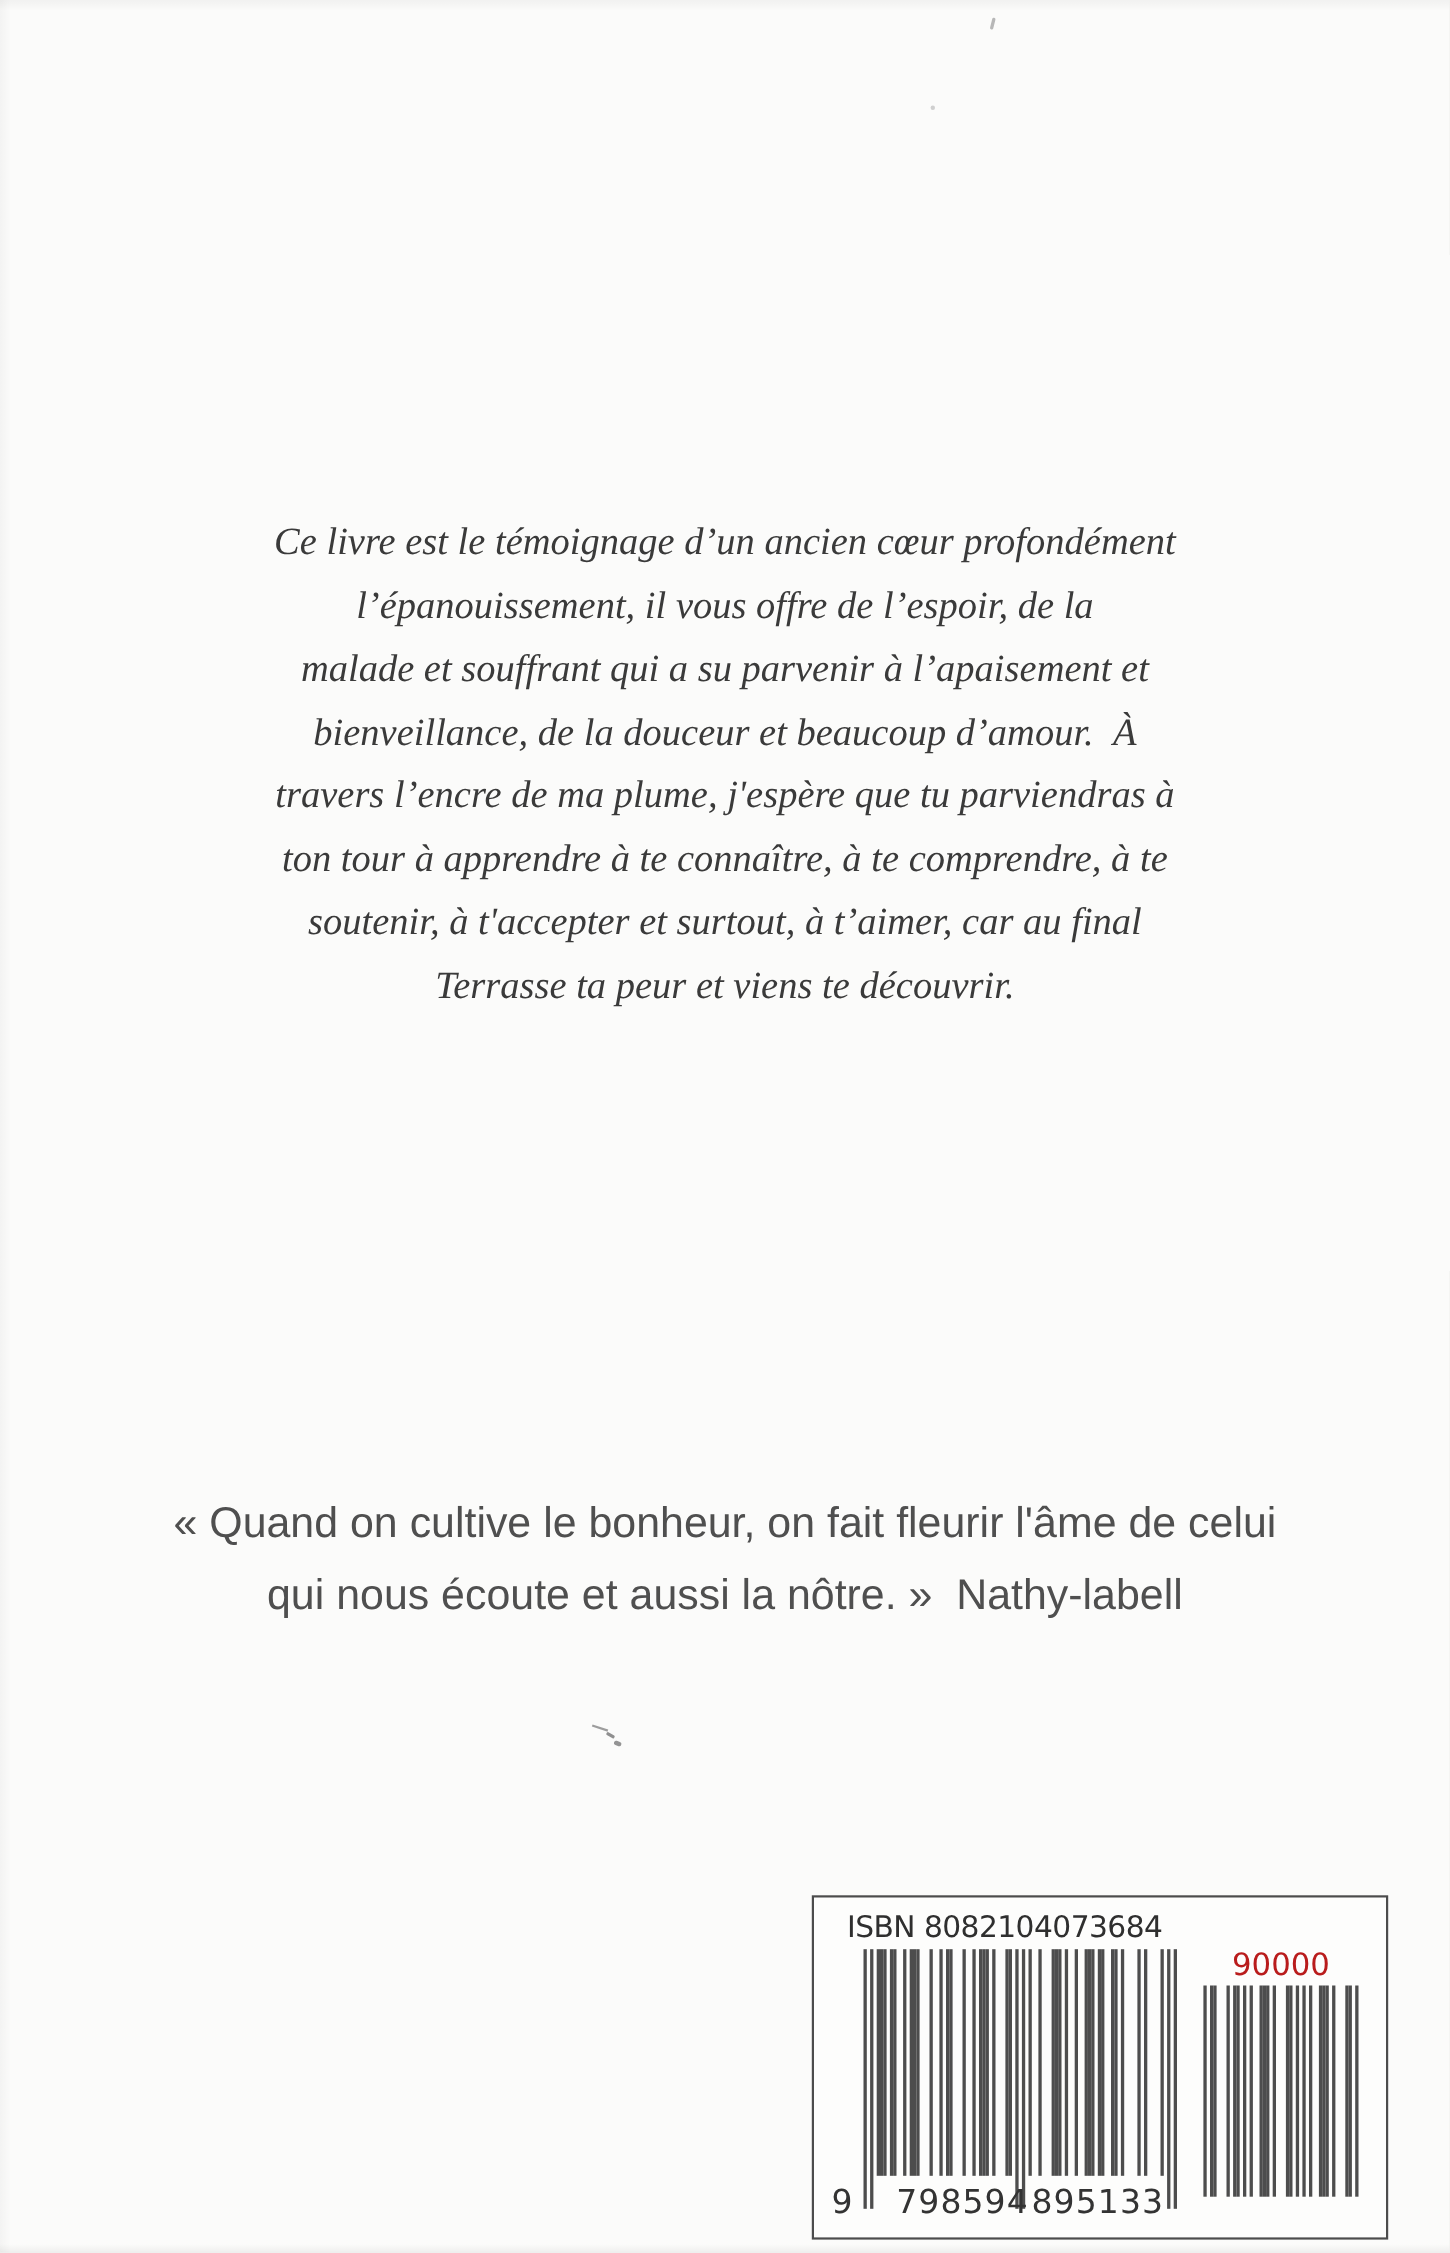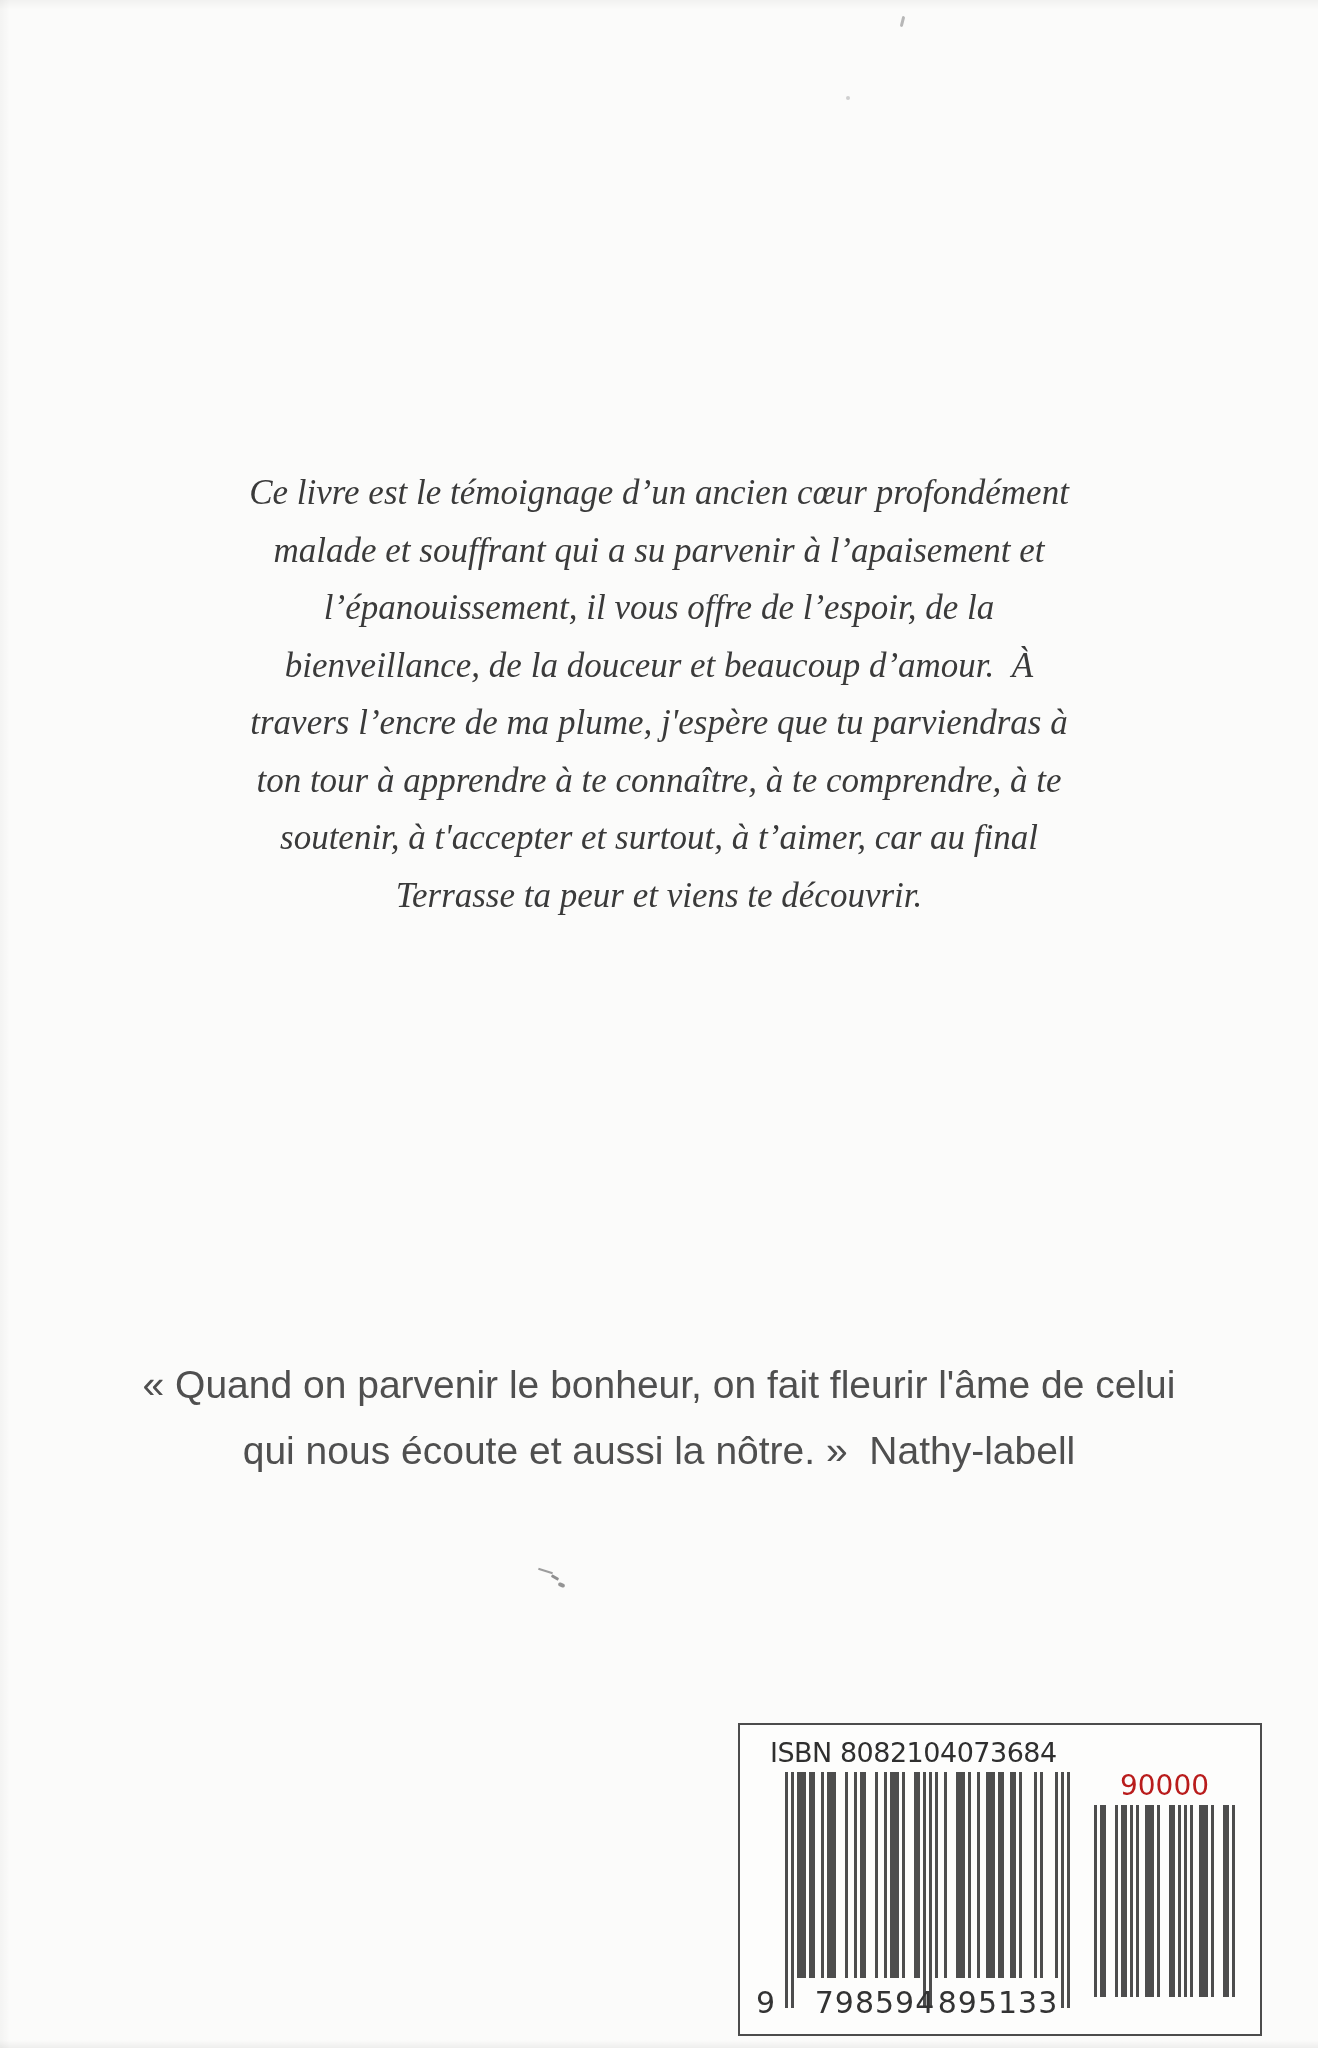--- a/index.html
+++ b/index.html
@@ -94,37 +94,37 @@
 <div class="page">
   <div class="edge-top"></div>
   <div class="edge-left"></div>
   <div class="edge-bottom"></div>
 
   <div class="speck-tick"></div>
   <div class="dot-a"></div>
 
   <div class="blurb">
     <div class="para-line">Ce livre est le témoignage d’un ancien cœur profondément</div>
+    <div class="para-line">l’épanouissement, il vous offre de l’espoir, de la</div>
     <div class="para-line">malade et souffrant qui a su parvenir à l’apaisement et</div>
-    <div class="para-line">l’épanouissement, il vous offre de l’espoir, de la</div>
     <div class="para-line">bienveillance, de la douceur et beaucoup d’amour.  À</div>
     <div class="para-line">travers l’encre de ma plume, j'espère que tu parviendras à</div>
     <div class="para-line">ton tour à apprendre à te connaître, à te comprendre, à te</div>
     <div class="para-line">soutenir, à t'accepter et surtout, à t’aimer, car au final</div>
     <div class="para-line">Terrasse ta peur et viens te découvrir.</div>
   </div>
 
   <div class="smudge">
     <div class="s1"></div>
       <div class="s2"></div>
       <div class="s3"></div>
   </div>
 
   <div class="quote">
-    <div class="quote-line">« Quand on parvenir le bonheur, on fait fleurir l'âme de celui</div>
+    <div class="quote-line">« Quand on cultive le bonheur, on fait fleurir l'âme de celui</div>
     <div class="quote-line">qui nous écoute et aussi la nôtre. »  Nathy-labell</div>
   </div>
 
   <div class="barcode-box">
     <div class="isbn-label">ISBN 8082104073684</div>
     <div class="main-barcode" id="main-barcode">
         <div class="bar" style="left: 0px; width: 3.3px; height: 236px; background: rgb(77, 77, 77);"></div>
         <div class="bar" style="left: 6px; width: 3.3px; height: 236px; background: rgb(77, 77, 77);"></div>
         <div class="bar" style="left: 12px; width: 3.3px; height: 206px; background: rgb(77, 77, 77);"></div>
         <div class="bar" style="left: 15px; width: 3.3px; height: 206px; background: rgb(77, 77, 77);"></div>

